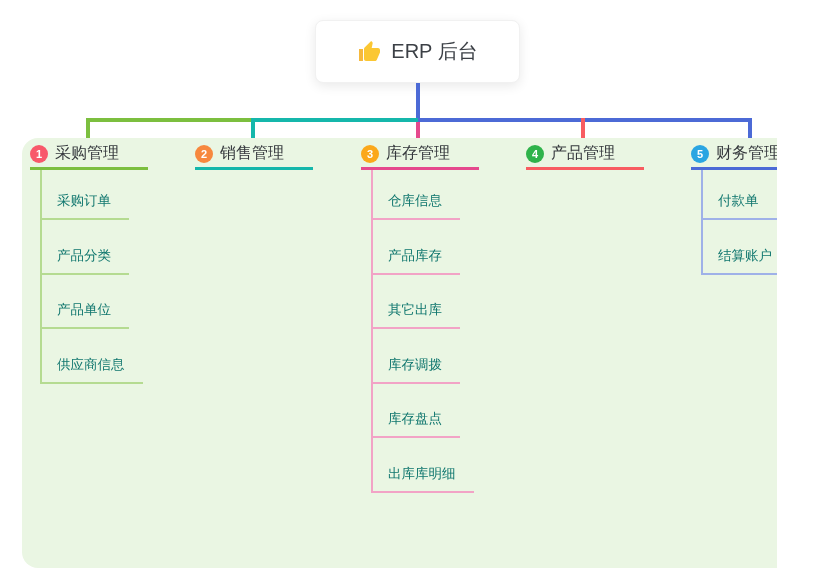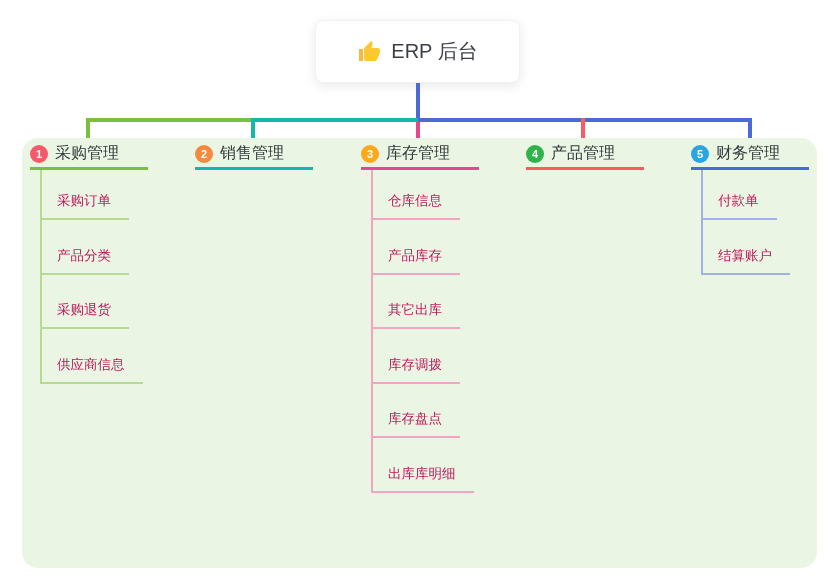--- a/index.html
+++ b/index.html
@@ -1,18 +1,18 @@
 <!DOCTYPE html>
 <html><head>
 <meta charset="utf-8">
 <style>
   * { margin:0; padding:0; box-sizing:border-box; }
   html,body { background:#ffffff; }
   body { font-family:"Liberation Sans","DejaVu Sans",sans-serif; }
-  .stage { position:relative; width:839px; height:588px; background:#ffffff; overflow:hidden; }
+  .stage { position:relative; width:777px; height:588px; background:#ffffff; overflow:hidden; }
 
   
   .root-card {
     position:absolute; left:315px; top:20px; width:205px; height:63px;
     background:#ffffff; border:1px solid #f1f1f1; border-radius:8px;
     box-shadow:0 3px 12px rgba(0,0,0,.09);
     display:flex; align-items:center; justify-content:center; gap:10px;
     font-size:20px; font-weight:500; color:#3c4046; cursor:pointer;
   }
   .thumb-icon { width:24px; height:24px; display:inline-flex; }
@@ -60,21 +60,21 @@
     font-size:11px; font-weight:bold;
   }
   .children {
     margin-left:10px; border-left:2px solid var(--cl);
     width:max-content;
   }
   .child {
     height:54.5px; display:flex; align-items:flex-end;
     width:max-content; padding:0 18px 8px 15px;
     border-bottom:2px solid var(--cl);
-    font-size:13.5px; color:#be185d; cursor:pointer; white-space:nowrap;
+    font-size:13.5px; color:#0f766e; cursor:pointer; white-space:nowrap;
   }
   .child:first-child { height:50px; }
 </style>
 </head>
 <body>
 
 <div class="stage">
 
   <div class="root-card">
     <span class="thumb-icon">
@@ -99,21 +99,21 @@
   <div class="panel" style="background: rgb(234, 246, 227);">
 
     <div class="branch b1" data-branch="0" style="--c: #7cbf3f; --cl: #b5db91; --badge: #f8596b;">
       <div class="blabel">
         <span class="badge">1</span>
         <span>采购管理</span>
       </div>
       <div class="children">
         <div class="child">采购订单</div>
         <div class="child">产品分类</div>
-        <div class="child">采购退货</div>
+        <div class="child">产品单位</div>
         <div class="child">供应商信息</div>
       </div>
     </div>
 
     <div class="branch b2" data-branch="1" style="--c: #15b7ab; --cl: #80d5cc; --badge: #f7883e;">
       <div class="blabel">
         <span class="badge">2</span>
         <span>销售管理</span>
       </div>
     </div>

